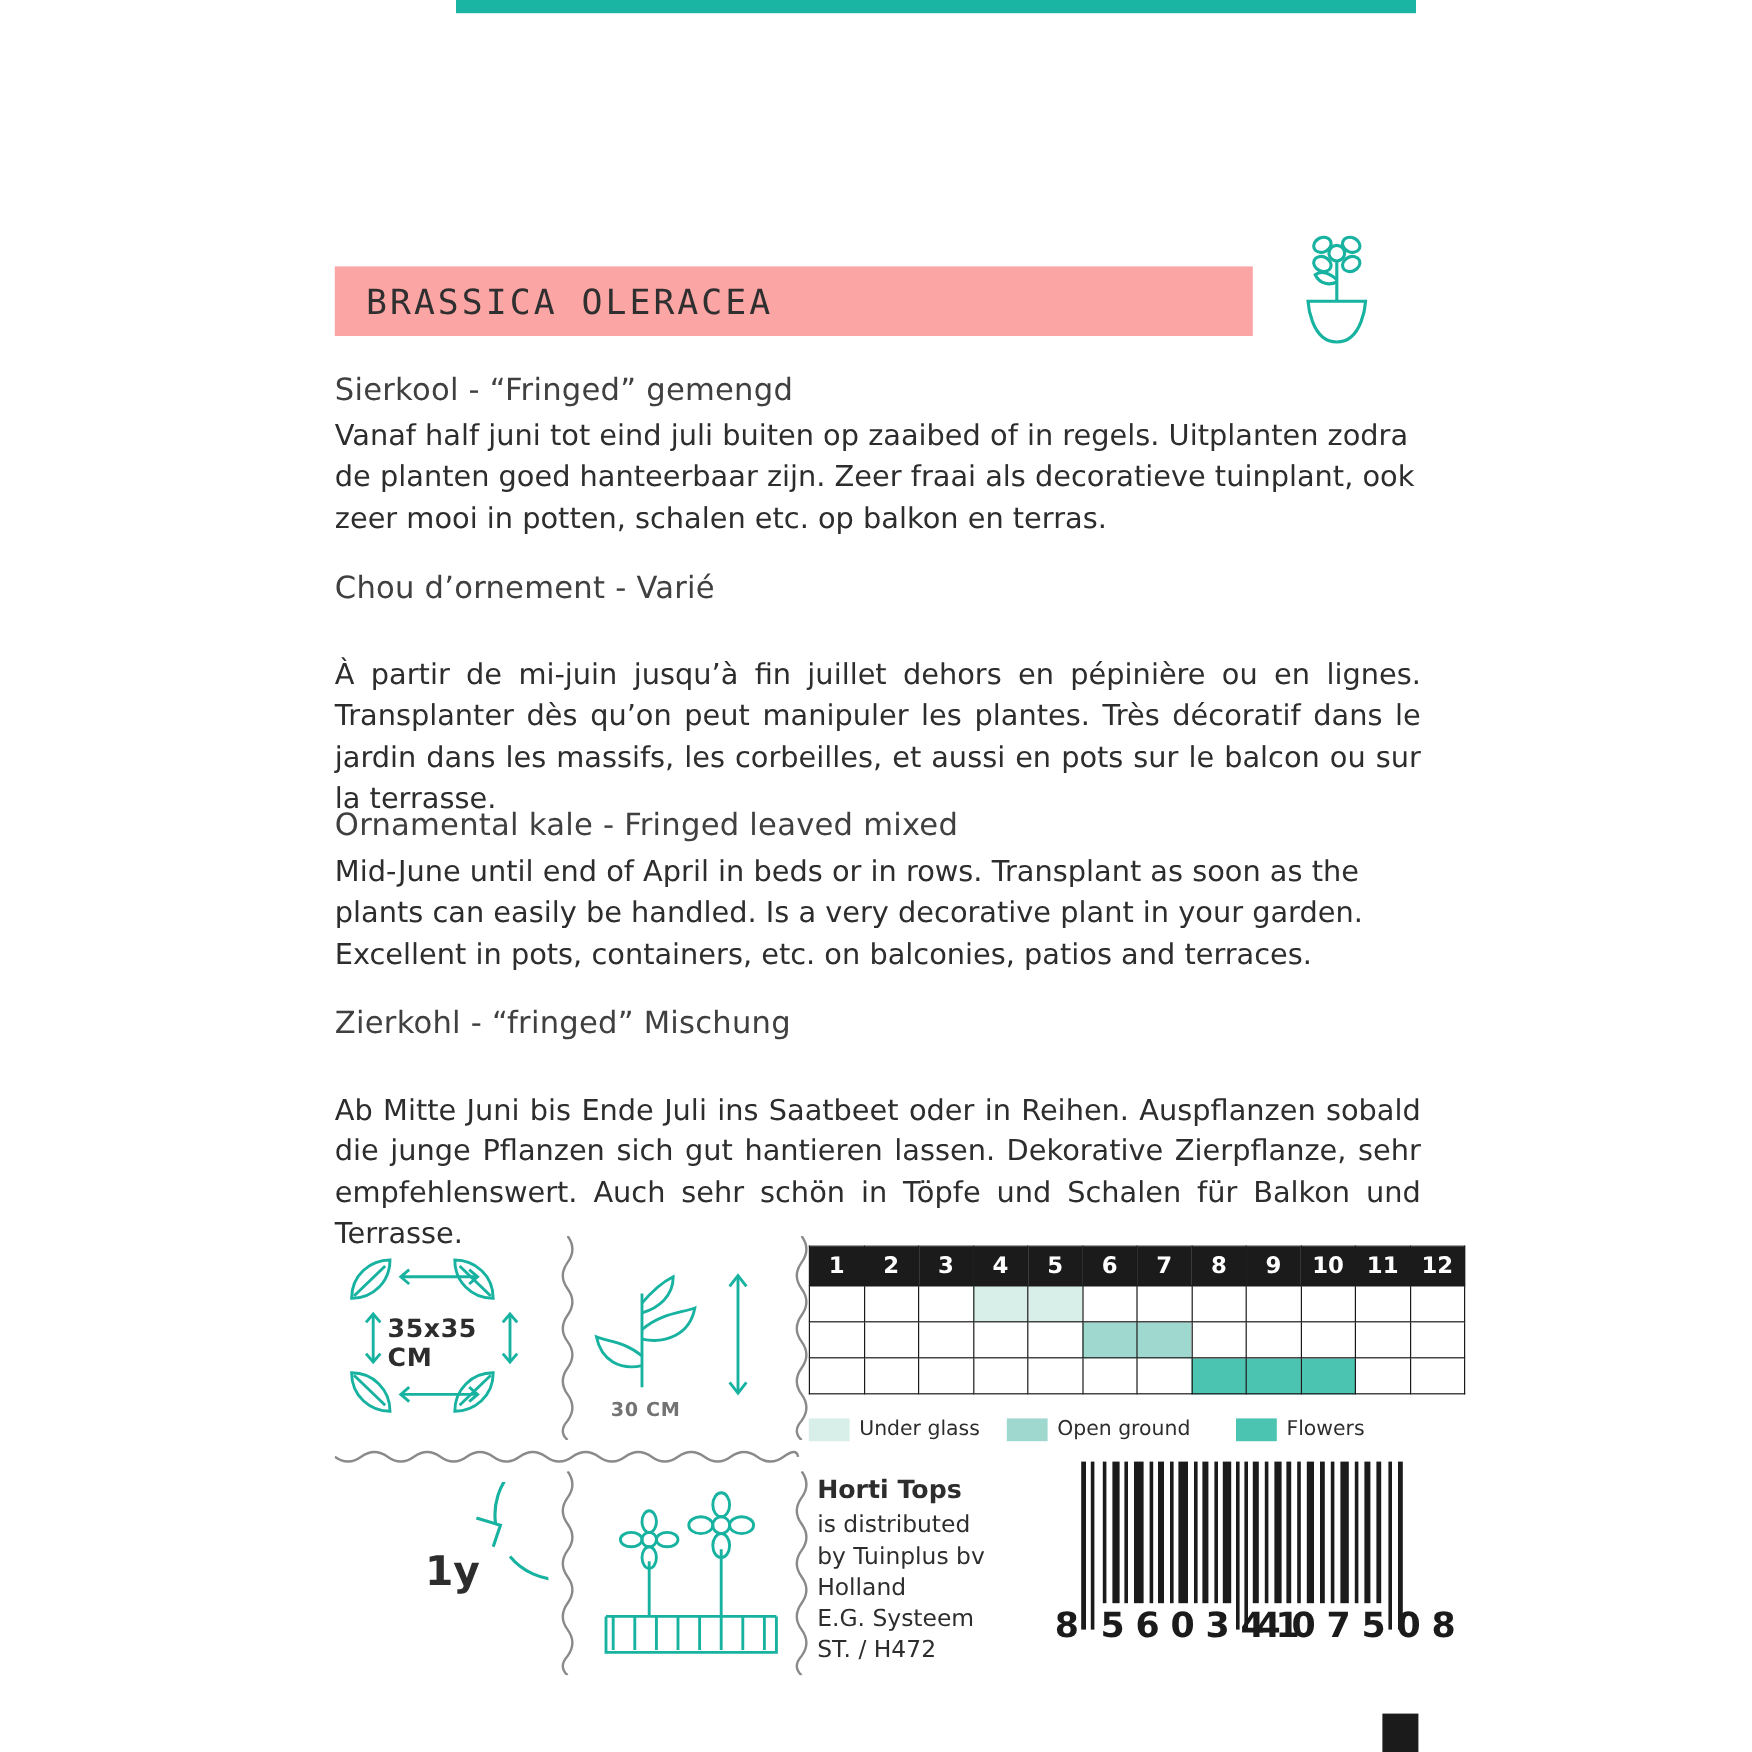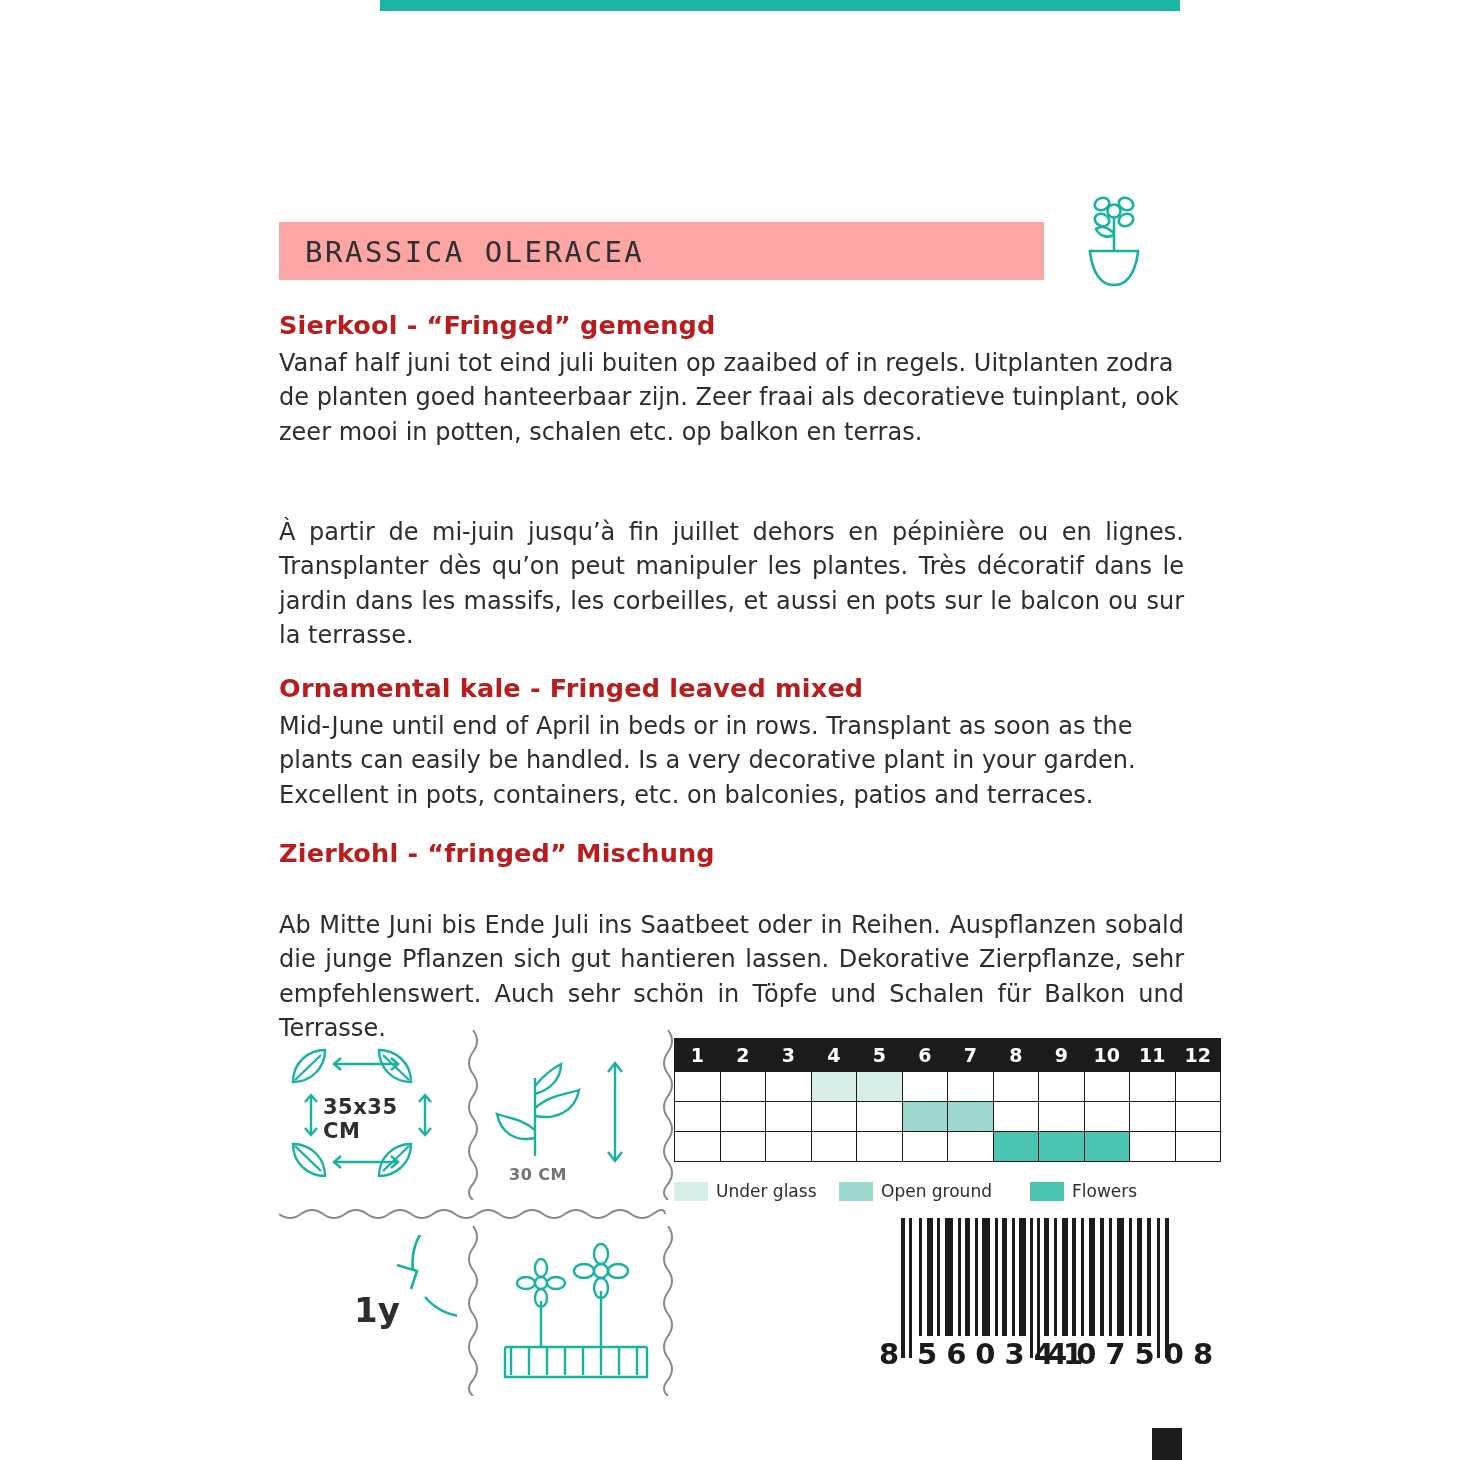--- a/index.html
+++ b/index.html
@@ -63,23 +63,23 @@
     height: 100px;
   }
 
   
   .section {
     position: absolute;
     left: 279px;
     width: 905px;
   }
   .sec-head {
-    color: #b91c1c;
+    color: #404040;
     font-size: 25.5px;
-    font-weight: bold;
+    font-weight: normal;
     margin: 0 0 6px 0;
     letter-spacing: 0.2px;
   }
   .sec-body {
     color: #2d2d2d;
     font-size: 24px;
     line-height: 1.43;
     margin: 0;
   }
   .justify { text-align: justify; margin-top: 40px; }
@@ -298,20 +298,21 @@
       <path d="M20 58 L68 58 C68 58, 66 92, 44 92 C22 92, 20 58, 20 58 Z"></path>
     </svg>
   </div>
 
   <div class="section" id="sec-nl">
     <h2 class="sec-head">Sierkool - “Fringed” gemengd</h2>
     <p class="sec-body">Vanaf half juni tot eind juli buiten op zaaibed of in regels. Uitplanten zodra de planten goed hanteerbaar zijn. Zeer fraai als decoratieve tuinplant, ook zeer mooi in potten, schalen etc. op balkon en terras.</p>
   </div>
 
   <div class="section" id="sec-fr">
+    <h2 class="sec-head">Chou d’ornement - Varié</h2>
     <p class="sec-body justify">À partir de mi-juin jusqu’à fin juillet dehors en pépinière ou en lignes. Transplanter dès qu’on peut manipuler les plantes. Très décoratif dans le jardin dans les massifs, les corbeilles, et aussi en pots sur le balcon ou sur la terrasse.</p>
   </div>
 
   <div class="section" id="sec-en">
     <h2 class="sec-head">Ornamental kale - Fringed leaved mixed</h2>
     <p class="sec-body">Mid-June until end of April in beds or in rows. Transplant as soon as the plants can easily be handled. Is a very decorative plant in your garden. Excellent in pots, containers, etc. on balconies, patios and terraces.</p>
   </div>
 
   <div class="section" id="sec-de">
     <h2 class="sec-head">Zierkohl - “fringed” Mischung</h2>
@@ -511,20 +512,28 @@
         <path d="M56 112 L56 140"></path>
         <path d="M74 112 L74 140"></path>
         <path d="M92 112 L92 140"></path>
         <path d="M110 112 L110 140"></path>
         <path d="M128 112 L128 140"></path>
         <path d="M146 112 L146 140"></path>
         <path d="M14 112 L14 142 L156 142 L156 112"></path>
       </svg>
     </div>
 
+    <div class="dist">
+      <div class="name">Horti Tops</div>
+      <div>is distributed</div>
+      <div>by Tuinplus bv</div>
+      <div>Holland</div>
+      <div>E.G. Systeem</div>
+      <div>ST. / H472</div>
+    </div>
 
     <div class="barcode">
       <div class="bars">
         <div class="bar" style="left:22px;  width:4px;"></div>
         <div class="bar" style="left:30px;  width:3px;"></div>
         <div class="bar short" style="left:40px; width:3px;"></div>
         <div class="bar short" style="left:48px; width:6px;"></div>
         <div class="bar short" style="left:58px; width:3px;"></div>
         <div class="bar short" style="left:66px; width:8px;"></div>
         <div class="bar short" style="left:79px; width:3px;"></div>

